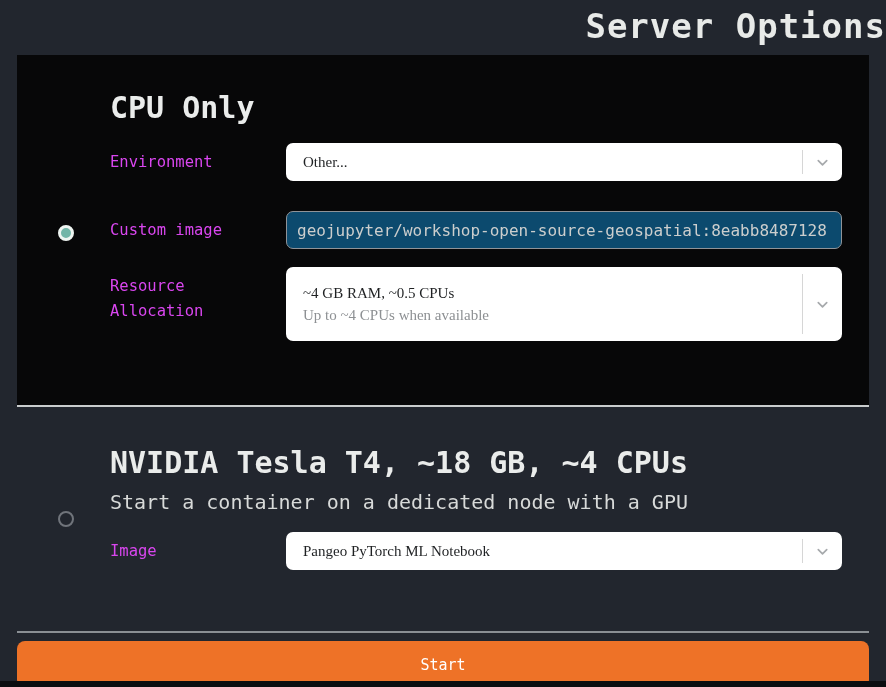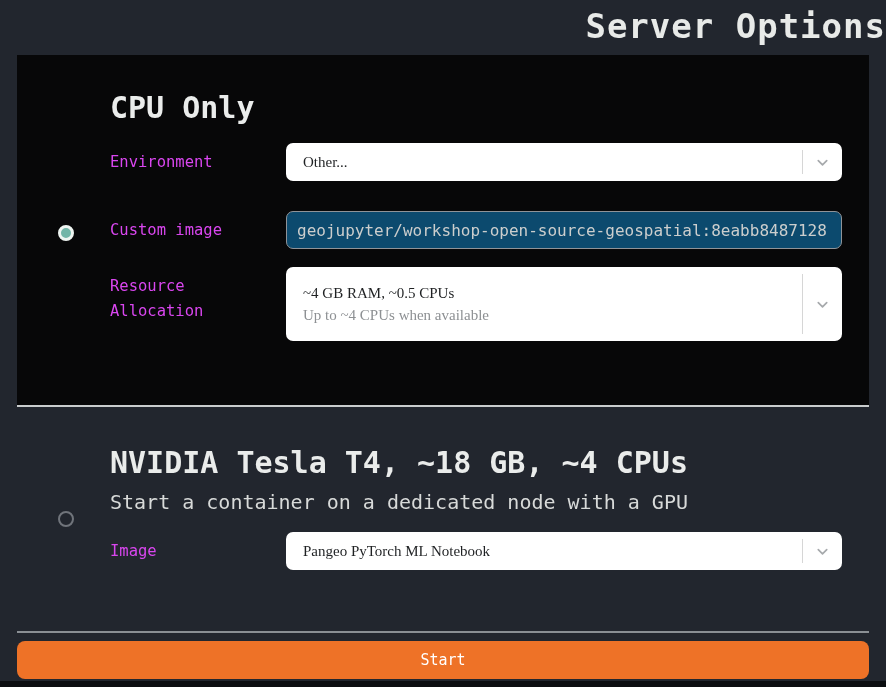--- a/index.html
+++ b/index.html
@@ -132,21 +132,21 @@
   .footer { position: absolute; left: 0; right: 0; top: 631px; }
   .footer-divider {
     height: 2px;
     background: #8a8f94;
     margin: 0 17px;
   }
   .start-button {
     display: block;
     width: calc(100% - 34px);
     margin: 8px 17px 0 17px;
-    height: 38px;
+    height: 47px;
     background: #ee7227;
     border: none;
     border-radius: 8px;
     color: #ffffff;
     font-size: 15px;
     font-family: "DejaVu Sans Mono", "Liberation Mono", monospace;
     cursor: pointer;
     text-align: center;
   }
   .bottom-strip {

